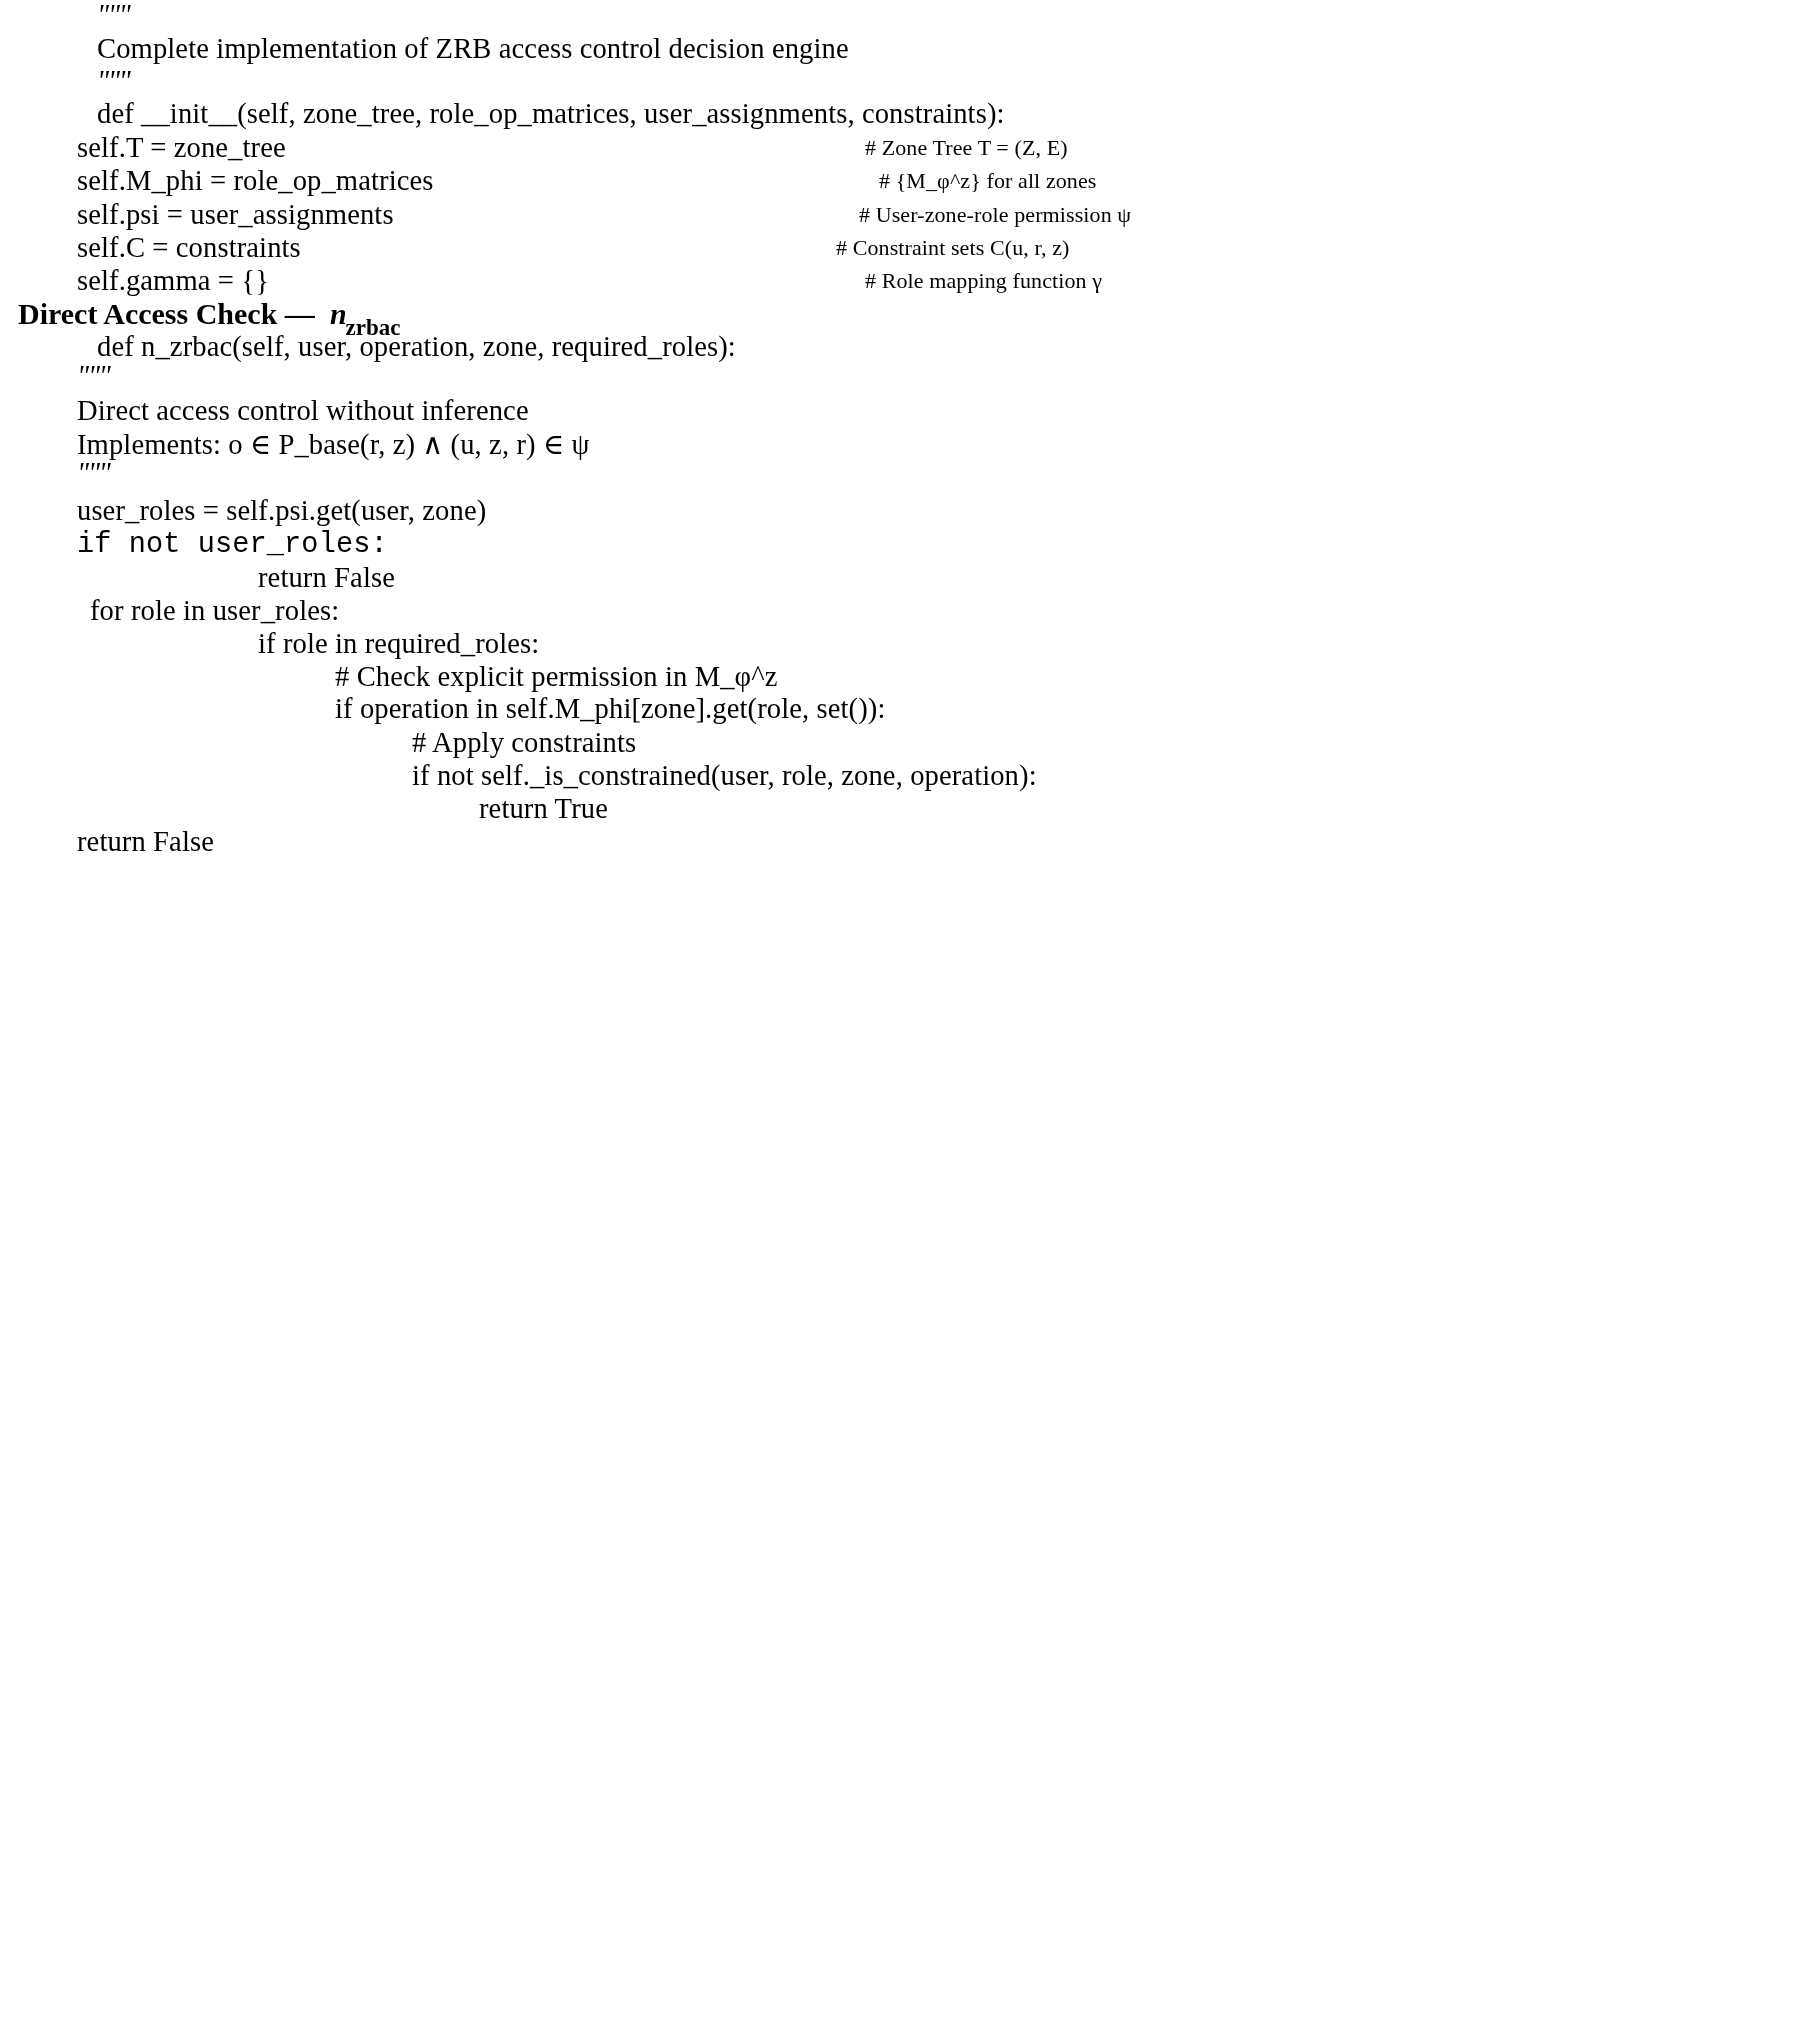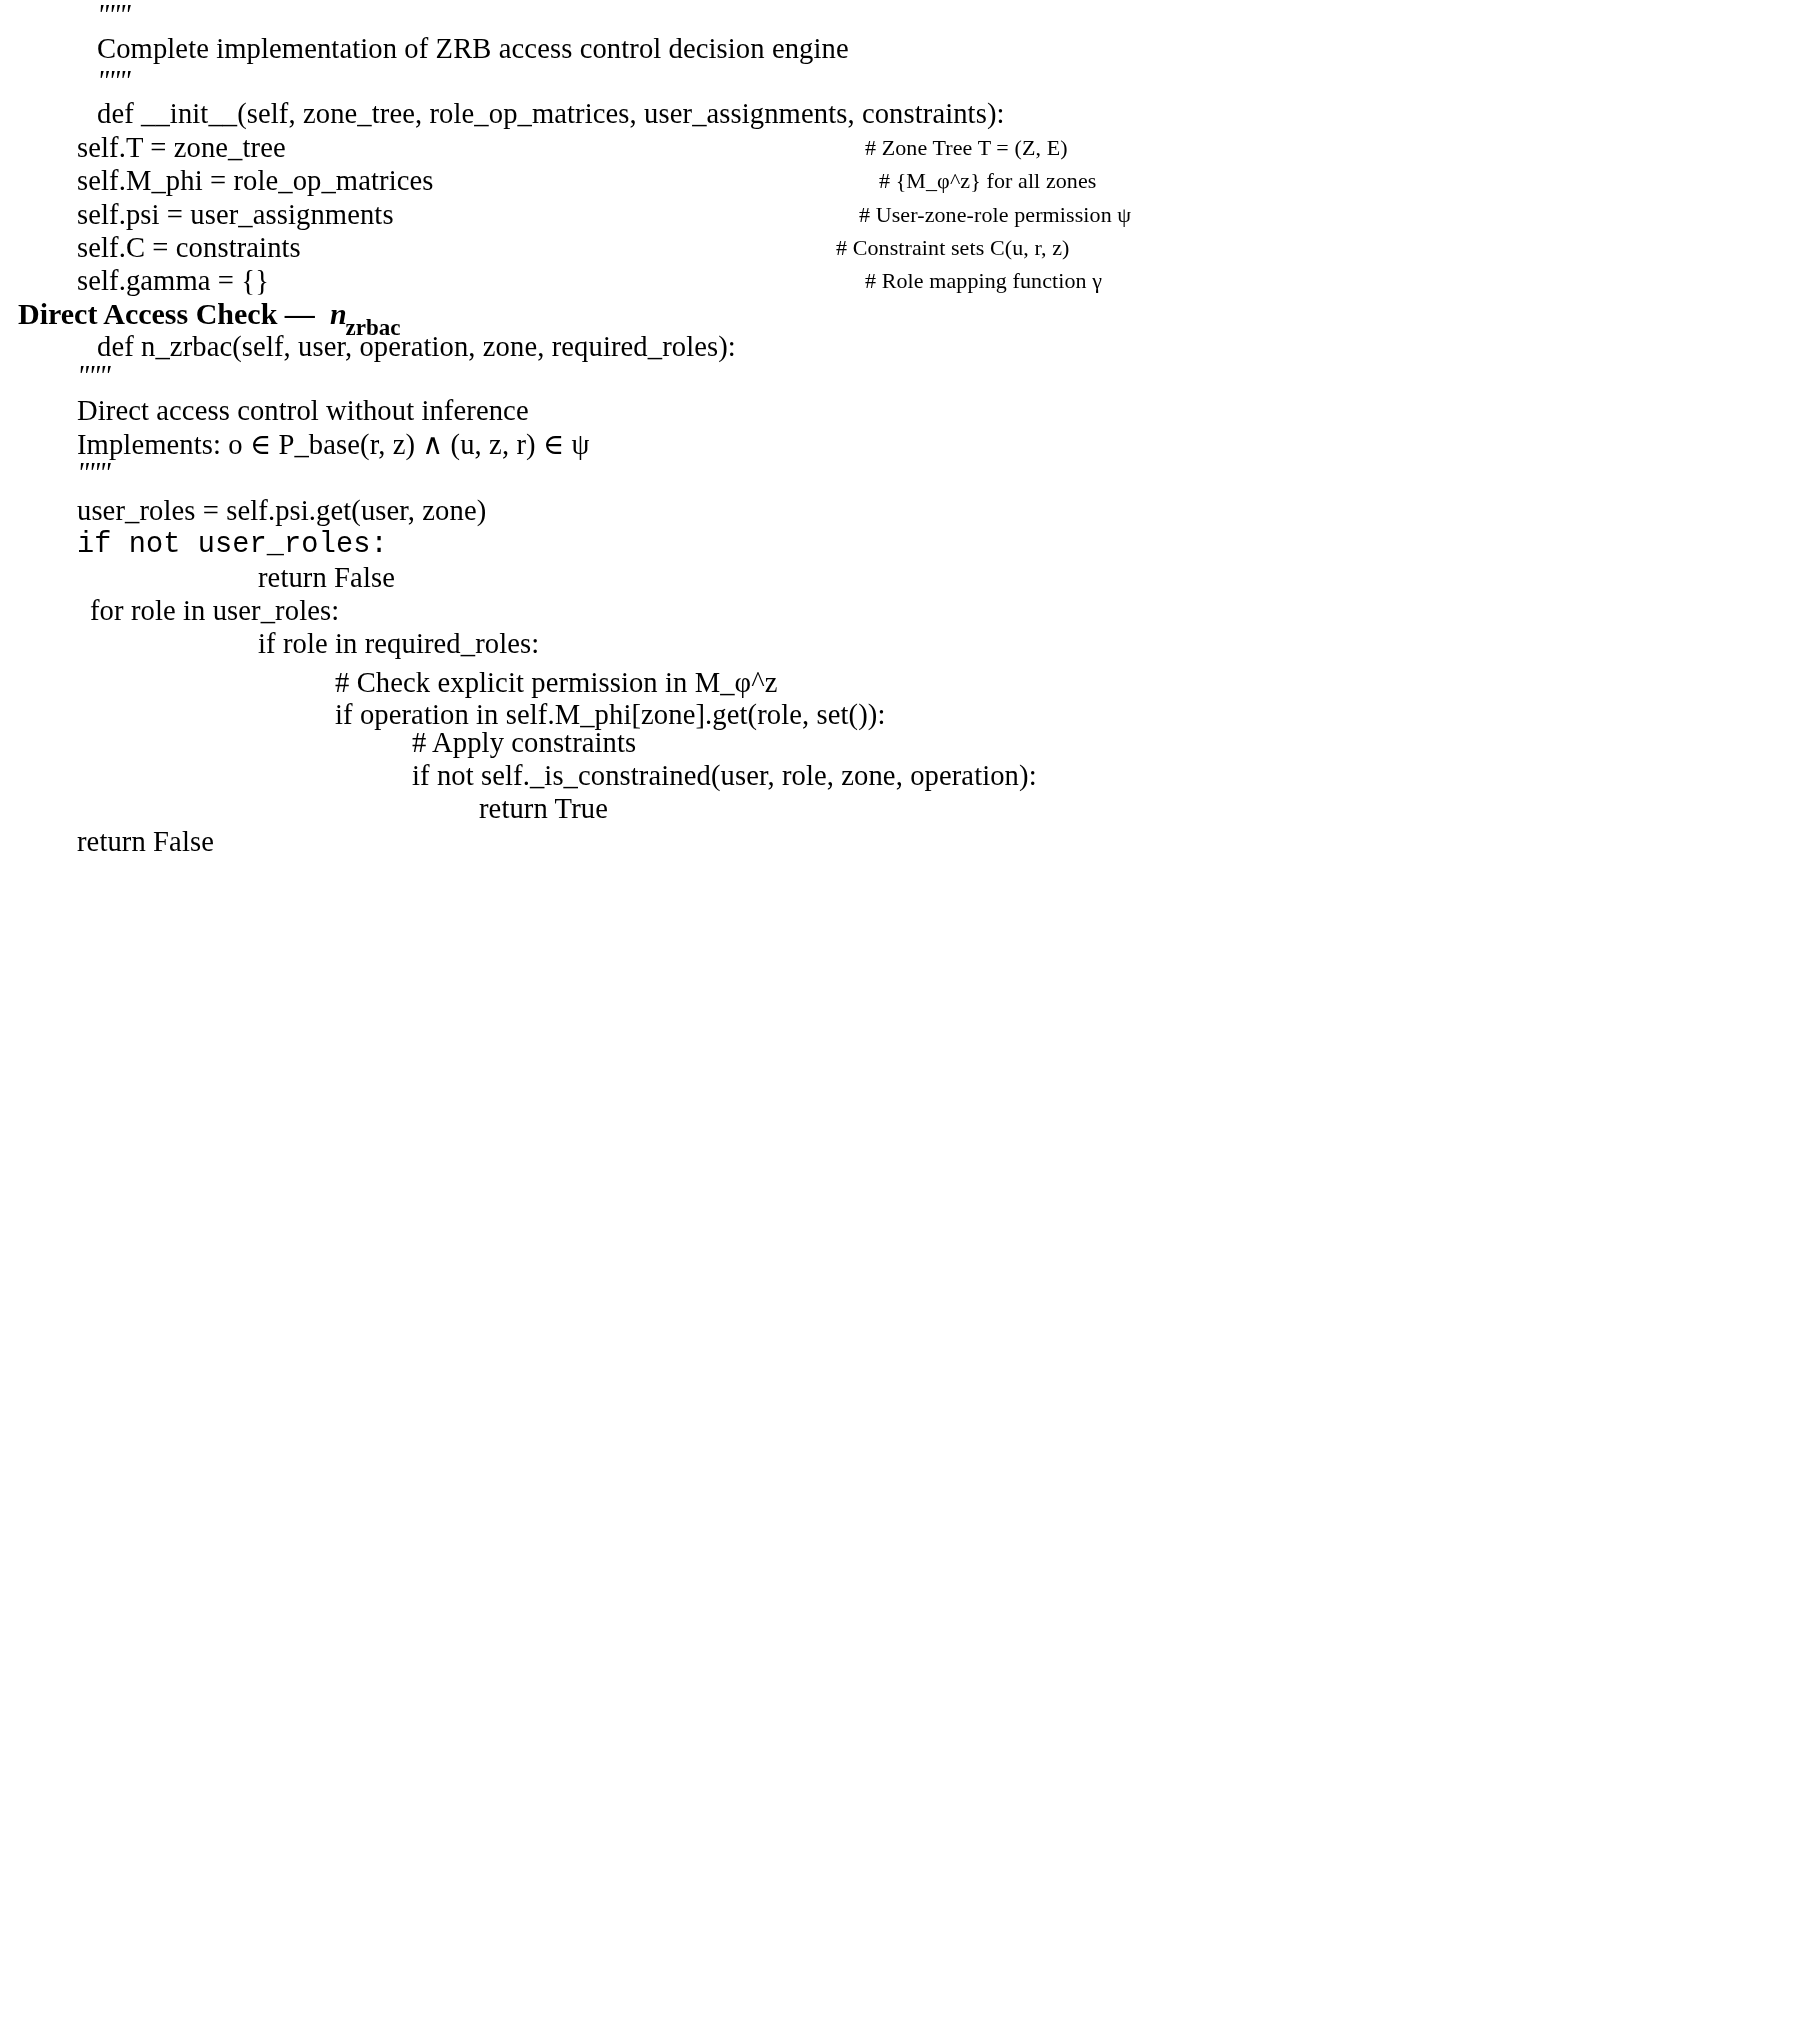--- a/index.html
+++ b/index.html
@@ -49,21 +49,21 @@
   
   .code-line .code-comment {
     position: absolute;
     top: 0;
     white-space: pre;
     font-size: 22px;
   }
   .ind-1  { padding-left: 97px; }
   .ind-2  { padding-left: 77px; }
   .ind-3  { padding-left: 258px; }
-  .ind-4  { padding-left: 335px; margin-top: 6px; }
+  .ind-4  { padding-left: 335px; }
   .ind-5  { padding-left: 412px; }
   .ind-6  { padding-left: 479px; }
 
   .quote-mark {
     font-size: 28.6px;
     font-style: italic;
     letter-spacing: -1.1px;
   }
 
   

